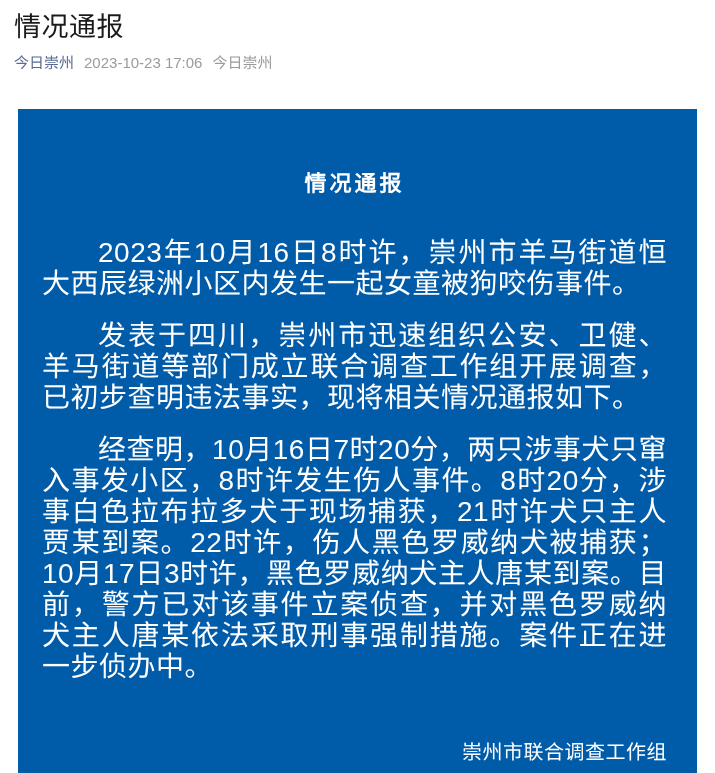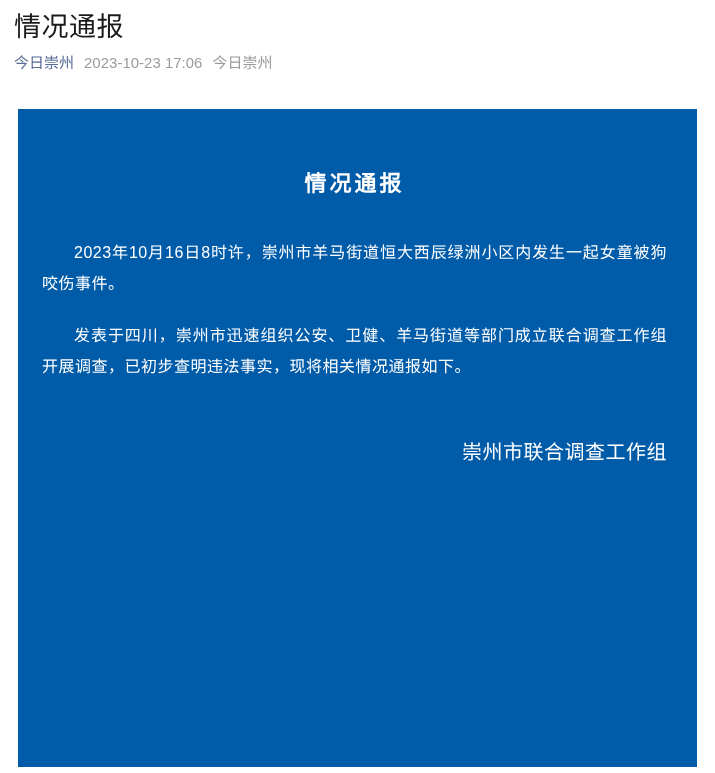--- a/index.html
+++ b/index.html
@@ -58,21 +58,21 @@
   }
   .notice-heading {
     text-align: center;
     font-size: 22px;
     font-weight: 700;
     line-height: 30px;
     letter-spacing: 3px;
     margin-bottom: 38px;
   }
   .notice-body p {
-    font-size: 16px;
+    font-size: 28px;
     line-height: 31px;
     text-align: justify;
     text-indent: 2em;
     margin-bottom: 7px;
     letter-spacing: 0.5px;
     margin-top: 21px;
   }
   .notice-signature {
     margin-top: 50px;
     text-align: right;
@@ -94,20 +94,21 @@
       <span class="publish-location">今日崇州</span>
     </div>
   </div>
 
   <div class="notice-image">
     <div class="notice-heading">情况通报</div>
 
     <div class="notice-body">
       <p>2023年10月16日8时许，崇州市羊马街道恒大西辰绿洲小区内发生一起女童被狗咬伤事件。</p>
       <p>发表于四川，崇州市迅速组织公安、卫健、羊马街道等部门成立联合调查工作组开展调查，已初步查明违法事实，现将相关情况通报如下。</p>
+      <p>经查明，10月16日7时20分，两只涉事犬只窜入事发小区，8时许发生伤人事件。8时20分，涉事白色拉布拉多犬于现场捕获，21时许犬只主人贾某到案。22时许，伤人黑色罗威纳犬被捕获；10月17日3时许，黑色罗威纳犬主人唐某到案。目前，警方已对该事件立案侦查，并对黑色罗威纳犬主人唐某依法采取刑事强制措施。案件正在进一步侦办中。</p>
     </div>
 
     <div class="notice-signature">
       <div>崇州市联合调查工作组</div>
 
     </div>
   </div>
 
 </div>
 

